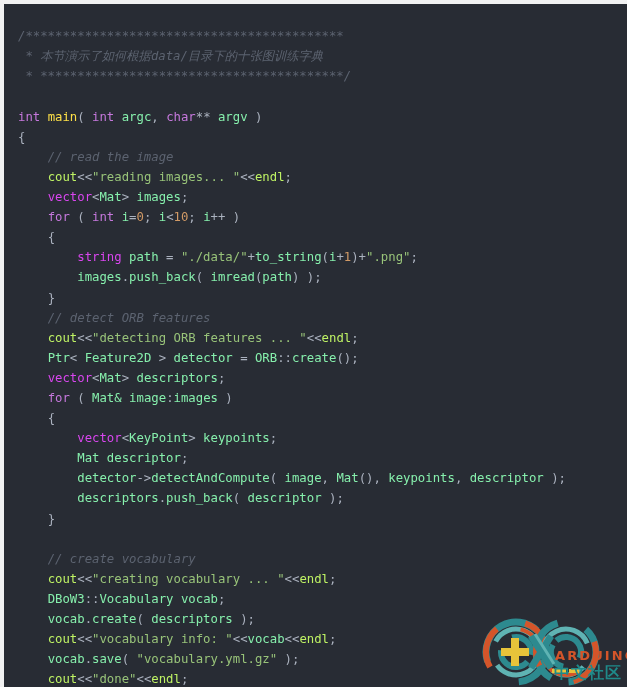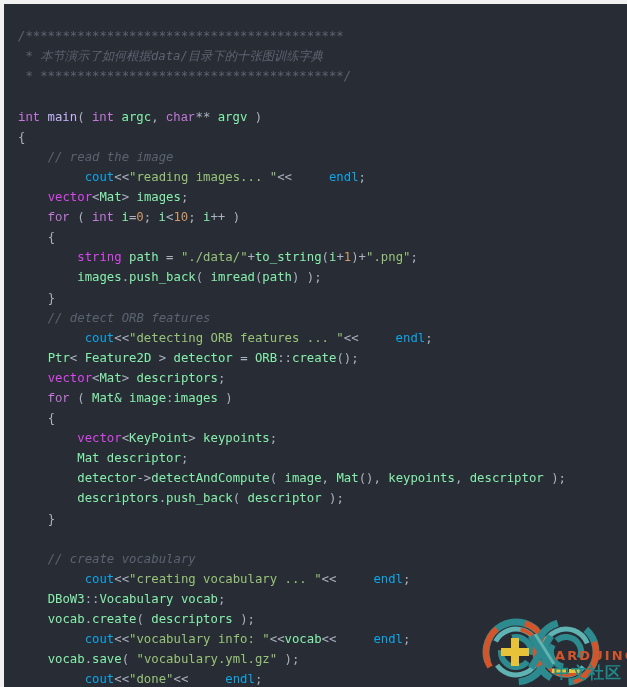--- a/index.html
+++ b/index.html
@@ -34,26 +34,26 @@
     line-height: 20.1px;
     white-space: pre;
     color: #abb2bf;
     letter-spacing: 0px;
     -webkit-font-smoothing: antialiased;
   }
   .ln { display: block; height: 20.1px; }
 
   
   .c-comment  { color: #5c6370; font-style: italic; }
-  .c-keyword  { color: #c678dd; font-family: Liberation Mono, monospace; }
+  .c-keyword  { color: #c678dd; }
   .c-type     { color: #d946ef; }
-  .c-func     { color: #c4b5fd; }
+  .c-func     { color: #fde047; }
   .c-string   { color: #98c379; }
   .c-number   { color: #d19a66; }
-  .c-builtin  { color: #0ea5e9; margin-left: 37px; }
+  .c-builtin  { color: #bef264; }
   .c-plain    { color: #86efac; }
   .c-punct    { color: #abb2bf; }
 
   
   #watermark {
     position: absolute;
     left: 474px;
     top: 618px;
     width: 153px;
     height: 69px;

